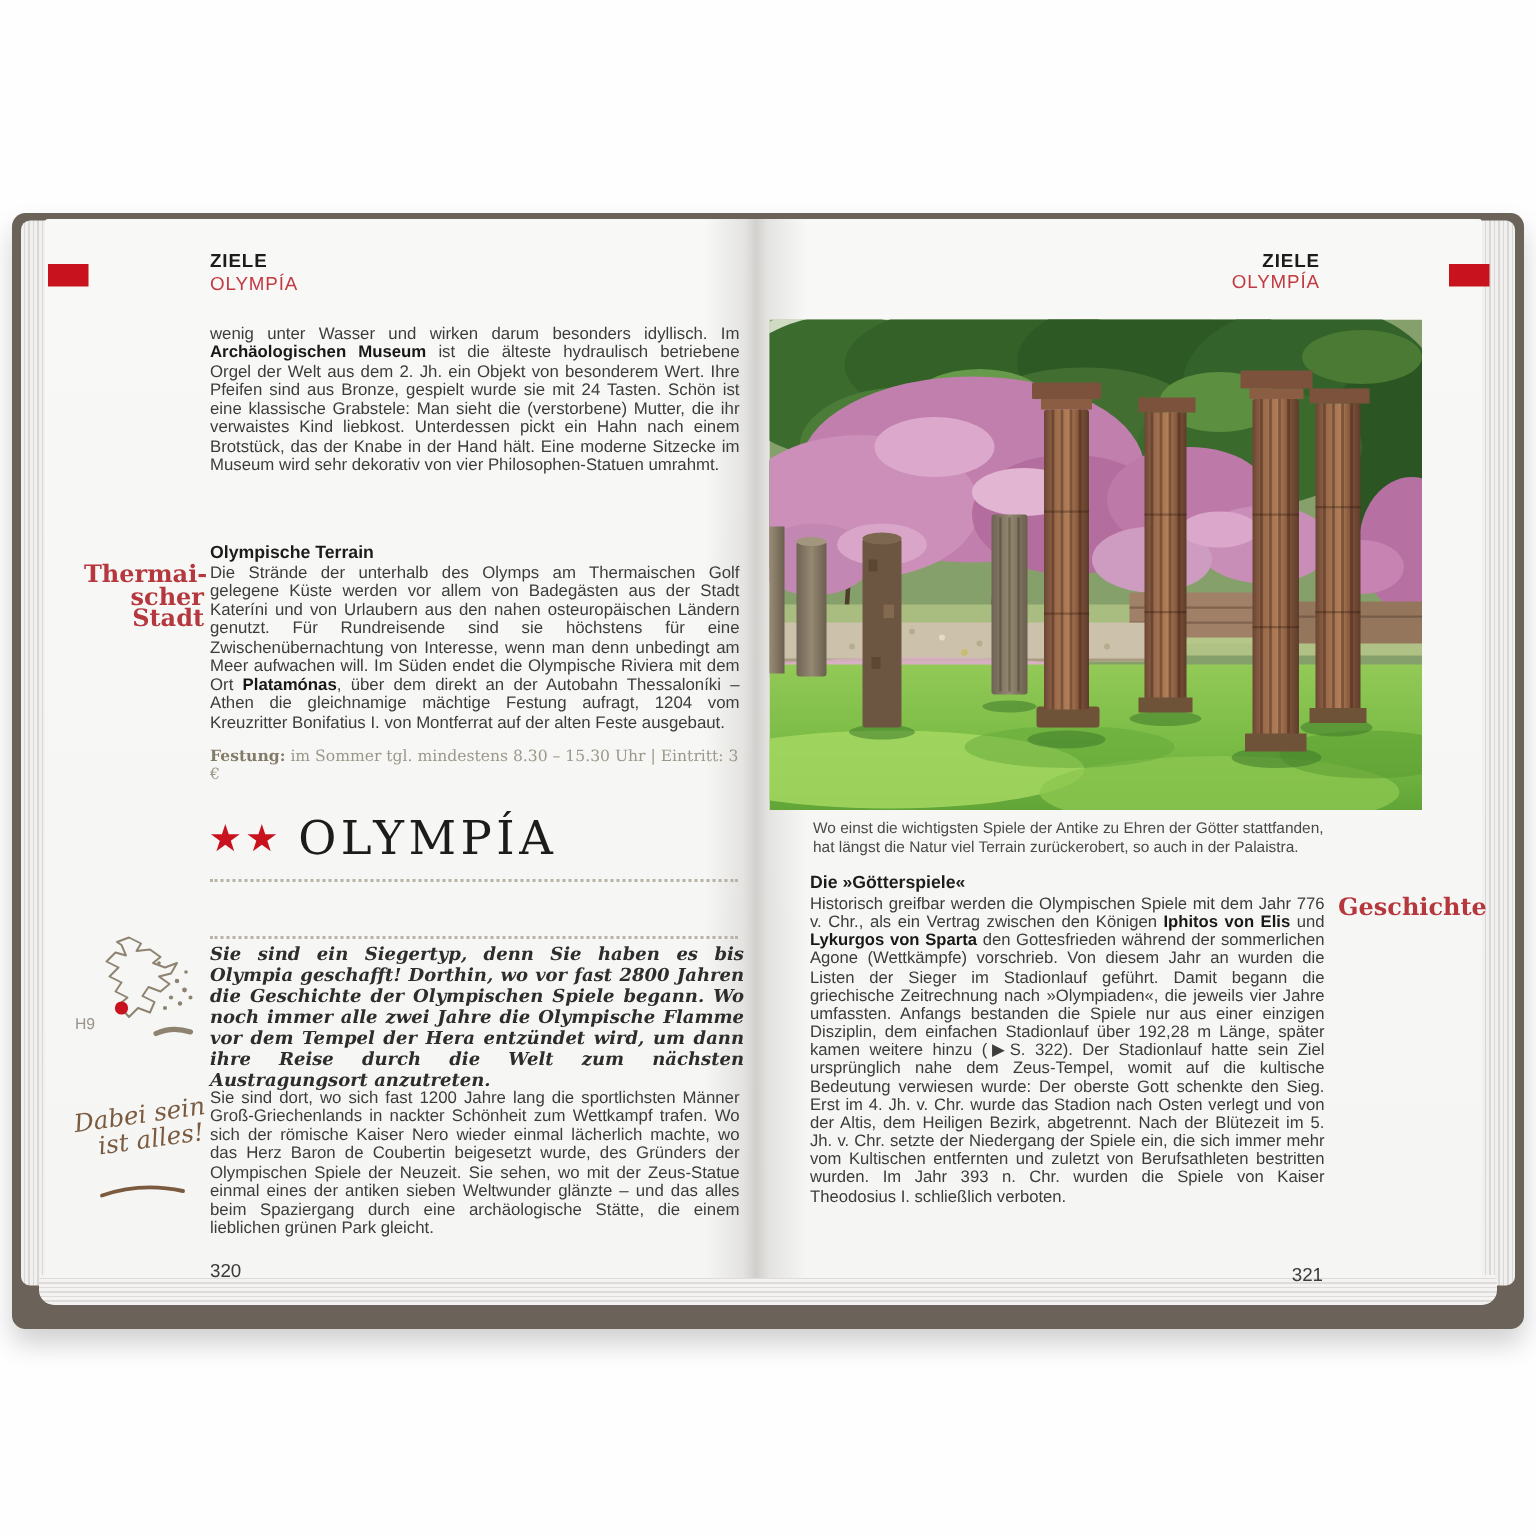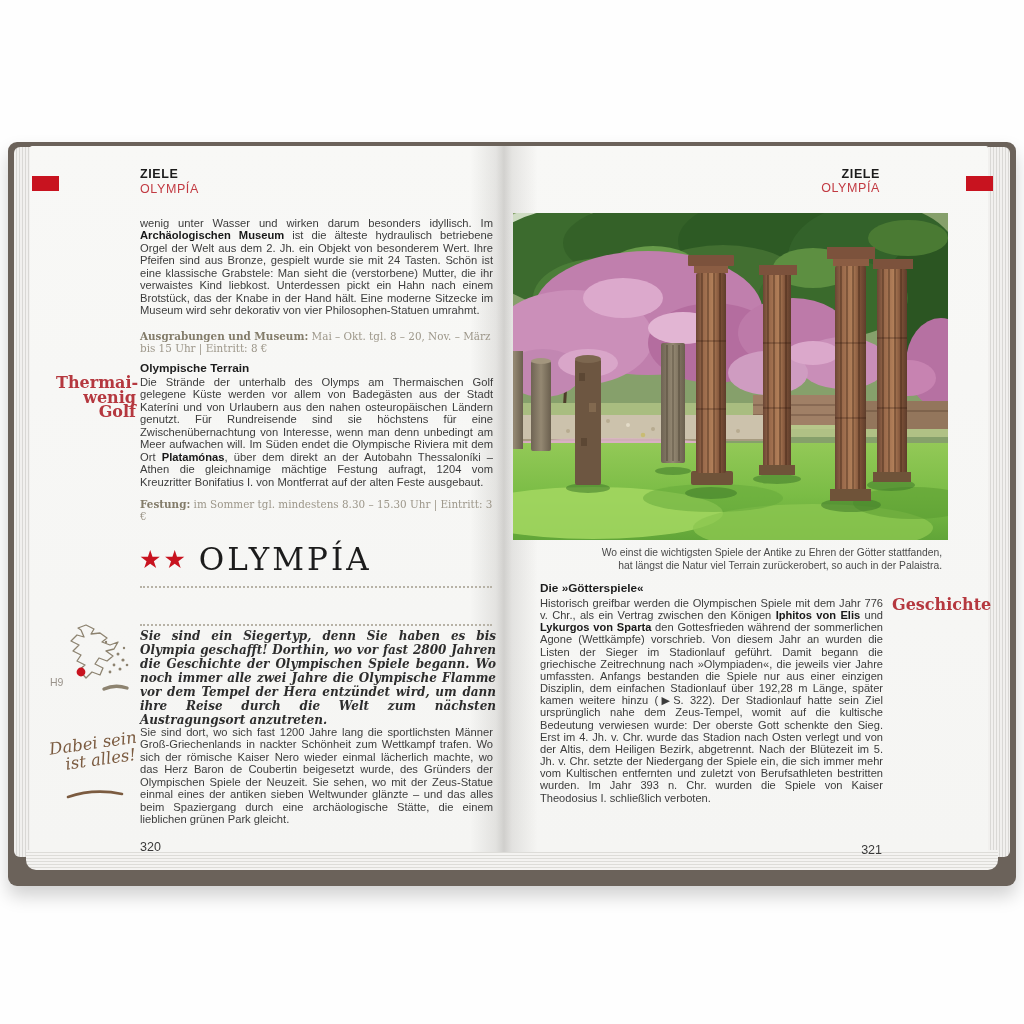--- a/index.html
+++ b/index.html
@@ -31,21 +31,21 @@
   .margin-note{font-family:"DejaVu Serif",serif;font-weight:700;font-size:16px;line-height:14.5px;
          color:#b5383f;text-align:right;}
   .bigtitle-row{display:flex;align-items:baseline;gap:11px;}
   .stars{color:#c8131f;font-size:25px;letter-spacing:2px;transform:translateY(-2px);}
   .bigtitle{font-family:"DejaVu Serif",serif;font-size:31px;letter-spacing:3px;color:#1c1c1c;}
   .rule-dotted{height:0;border-top:2px dotted #b7b2a6;}
   .facts{font-family:"DejaVu Serif",serif;font-size:11px;line-height:15.5px;color:#98917e;}
   .facts .b{font-weight:700;color:#6e6758;}
   .lead{font-family:"DejaVu Serif",serif;font-style:italic;font-weight:700;font-size:12px;
         line-height:14px;color:#2d2d2d;text-align:justify;}
-  .caption{font-size:10.3px;line-height:13.2px;color:#4a4a4a;text-align:right;}
+  .caption{font-size:10.3px;line-height:13.2px;color:#4a4a4a;}
   .pagenum{font-size:12.5px;color:#3a3a3a;}
   .hand{font-family:"DejaVu Serif",serif;font-style:italic;color:#7b5b40;transform:rotate(-8deg);
         transform-origin:left top;}
   .hand .l1{font-size:16.5px;}
   .hand .l2{font-size:16.5px;margin-left:14px;margin-top:-2px;}
 </style>
 </head>
 <body>
 
 <div class="stage">
@@ -57,27 +57,26 @@
   <div class="abs sheet"></div>
   <div class="abs gutter"></div>
   <div class="abs tab" style="left:32px;"></div>
   <div class="abs tab" style="left:966px;"></div>
 
   <div class="abs kicker" style="left:140px;top:167px;">ZIELE</div>
   <div class="abs kicker-title" style="left:140px;top:182px;">OLYMPÍA</div>
 
   <div class="abs body-text" style="left:140px;top:217px;width:353px;"><span>wenig unter Wasser und wirken darum besonders idyllisch. Im </span><span class="b">Archäologischen Museum</span><span> ist die älteste hydraulisch betriebene Orgel der Welt aus dem 2. Jh. ein Objekt von besonderem Wert. Ihre Pfeifen sind aus Bronze, gespielt wurde sie mit 24 Tasten. Schön ist eine klassische Grabstele: Man sieht die (verstorbene) Mutter, die ihr verwaistes Kind liebkost. Unterdessen pickt ein Hahn nach einem Brotstück, das der Knabe in der Hand hält. Eine moderne Sitzecke im Museum wird sehr dekorativ von vier Philosophen-Statuen umrahmt.</span></div>
 
-  <div class="abs infoline" style="left:140px;top:330px;width:353px;"><span class="b">Ausgrabungen und Museum:</span><span> Mai – Okt. tgl. 8 – 20, Nov. – März bis 15 Uhr | Eintritt: 8 €</span></div>
 
   <div class="abs subhead" style="left:140px;top:361px;">Olympische Terrain</div>
 
   <div class="abs margin-note" style="left:56px;top:376px;width:80px;">
     <span style="display:block;">Thermai-</span>
-    <span style="display:block;">wenig Golf</span>
+    <span style="display:block;">scher Stadt</span>
   </div>
 
   <div class="abs body-text" style="left:140px;top:376px;width:353px;"><span>Die Strände der unterhalb des Olymps am Thermaischen Golf gelegene Küste werden vor allem von Badegästen aus der Stadt Kateríni und von Urlaubern aus den nahen osteuropäischen Ländern genutzt. Für Rundreisende sind sie höchstens für eine Zwischenübernachtung von Interesse, wenn man denn unbedingt am Meer aufwachen will. Im Süden endet die Olympische Riviera mit dem Ort </span><span class="b">Platamónas</span><span>, über dem direkt an der Autobahn Thessaloníki – Athen die gleichnamige mächtige Festung aufragt, 1204 vom Kreuzritter Bonifatius I. von Montferrat auf der alten Feste ausgebaut.</span></div>
 
   <div class="abs infoline" style="left:140px;top:498px;width:353px;"><span class="b">Festung:</span><span> im Sommer tgl. mindestens 8.30 – 15.30 Uhr | Eintritt: 3 €</span></div>
 
   <div class="abs bigtitle-row" style="left:139px;top:541px;">
     <span class="stars">★★</span>
     <span class="bigtitle">OLYMPÍA</span>
   </div>

